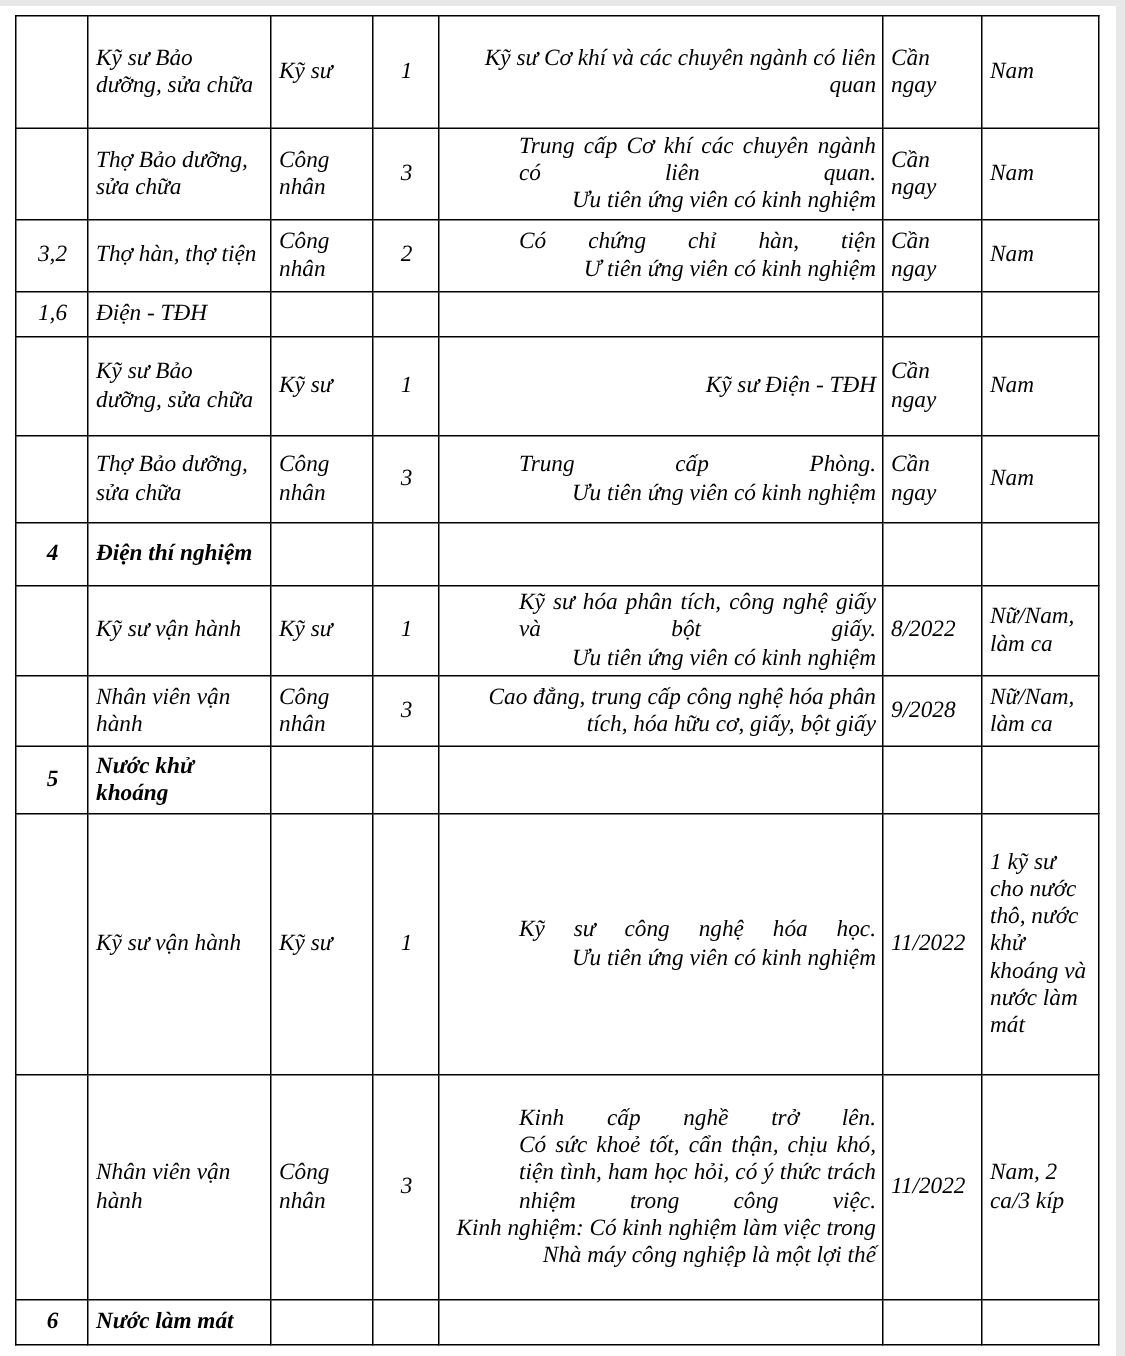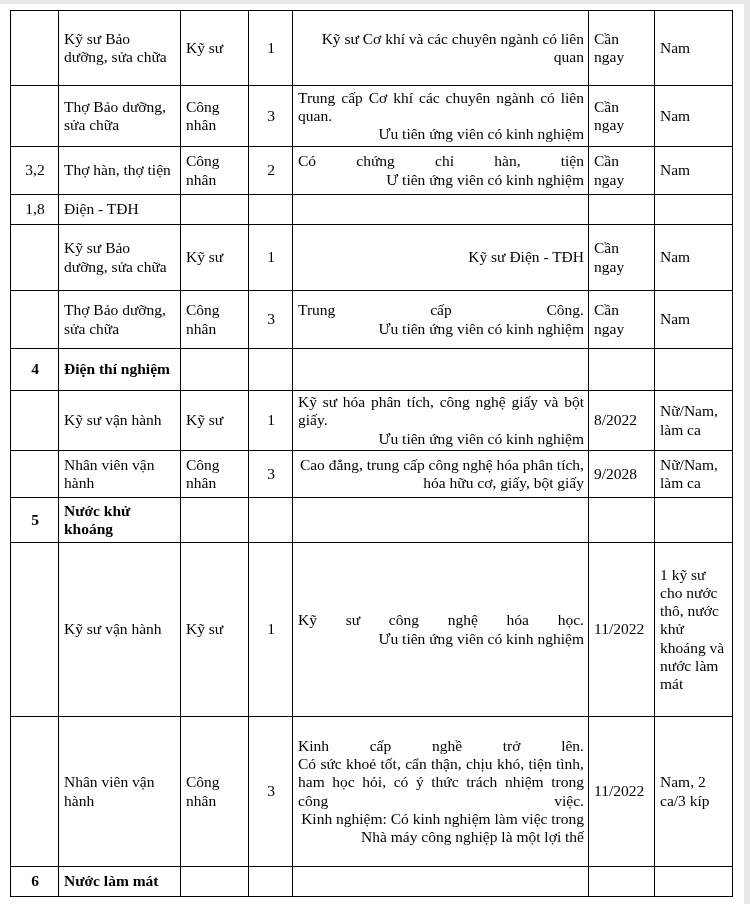--- a/index.html
+++ b/index.html
@@ -14,20 +14,21 @@
     font-family: "Liberation Serif", "DejaVu Serif", serif;
     color: #000000;
     overflow: hidden;
   }
   .page {
     position: relative;
     width: 750px;
     height: 904px;
     background: #ffffff;
     box-sizing: border-box;
+    font-style: italic;
   }
   .table-wrap {
     position: absolute;
     left: 10px;
     top: 10px;
     width: 722px;
   }
   table.recruit {
     border-collapse: collapse;
     table-layout: fixed;
@@ -48,21 +49,21 @@
   .c-no    { width: 48px;  text-align: center; margin-left: 48px; }
   .c-pos   { width: 122px; }
   .c-level { width: 68px;  }
   .c-qty   { width: 44px;  text-align: center; }
   .c-req   { width: 296px; }
   .c-time  { width: 66px;  }
   .c-note  { width: 78px;  }
 
   td.center { text-align: center; }
   .bold     { font-weight: bold; }
-  .req-just { display: block; text-align: justify; text-align-last: justify; }
+  .req-just { display: block; text-align: justify; text-align-last: justify; margin-left: 48px; }
   .req-left { display: block; text-align: right; }
 
   
   .edge-right {
     position: absolute;
     top: 0;
     right: 0;
     width: 6px;
     height: 904px;
     background: #e8e8e8;
@@ -124,21 +125,21 @@
             <td class="c-level">Công nhân</td>
             <td class="c-qty center">2</td>
             <td class="c-req">
               <span class="req-just">Có chứng chỉ hàn, tiện</span>
               <span class="req-left">Ư tiên ứng viên có kinh nghiệm</span>
             </td>
             <td class="c-time">Cần ngay</td>
             <td class="c-note">Nam</td>
           </tr>
           <tr style="height: 30px;">
-            <td class="c-no center">1,8</td>
+            <td class="c-no center">1,6</td>
             <td class="c-pos">Điện - TĐH</td>
             <td class="c-level"></td>
             <td class="c-qty center"></td>
             <td class="c-req"></td>
             <td class="c-time"></td>
             <td class="c-note"></td>
           </tr>
           <tr style="height: 66px;">
             <td class="c-no center"></td>
             <td class="c-pos">Kỹ sư Bảo dưỡng, sửa chữa</td>
@@ -149,21 +150,21 @@
             </td>
             <td class="c-time">Cần ngay</td>
             <td class="c-note">Nam</td>
           </tr>
           <tr style="height: 58px;">
             <td class="c-no center"></td>
             <td class="c-pos">Thợ Bảo dưỡng, sửa chữa</td>
             <td class="c-level">Công nhân</td>
             <td class="c-qty center">3</td>
             <td class="c-req">
-              <span class="req-just">Trung cấp Công.</span>
+              <span class="req-just">Trung cấp Phòng.</span>
               <span class="req-left">Ưu tiên ứng viên có kinh nghiệm</span>
             </td>
             <td class="c-time">Cần ngay</td>
             <td class="c-note">Nam</td>
           </tr>
           <tr style="height: 42px;">
             <td class="c-no center bold">4</td>
             <td class="c-pos bold">Điện thí nghiệm</td>
             <td class="c-level"></td>
             <td class="c-qty center"></td>

